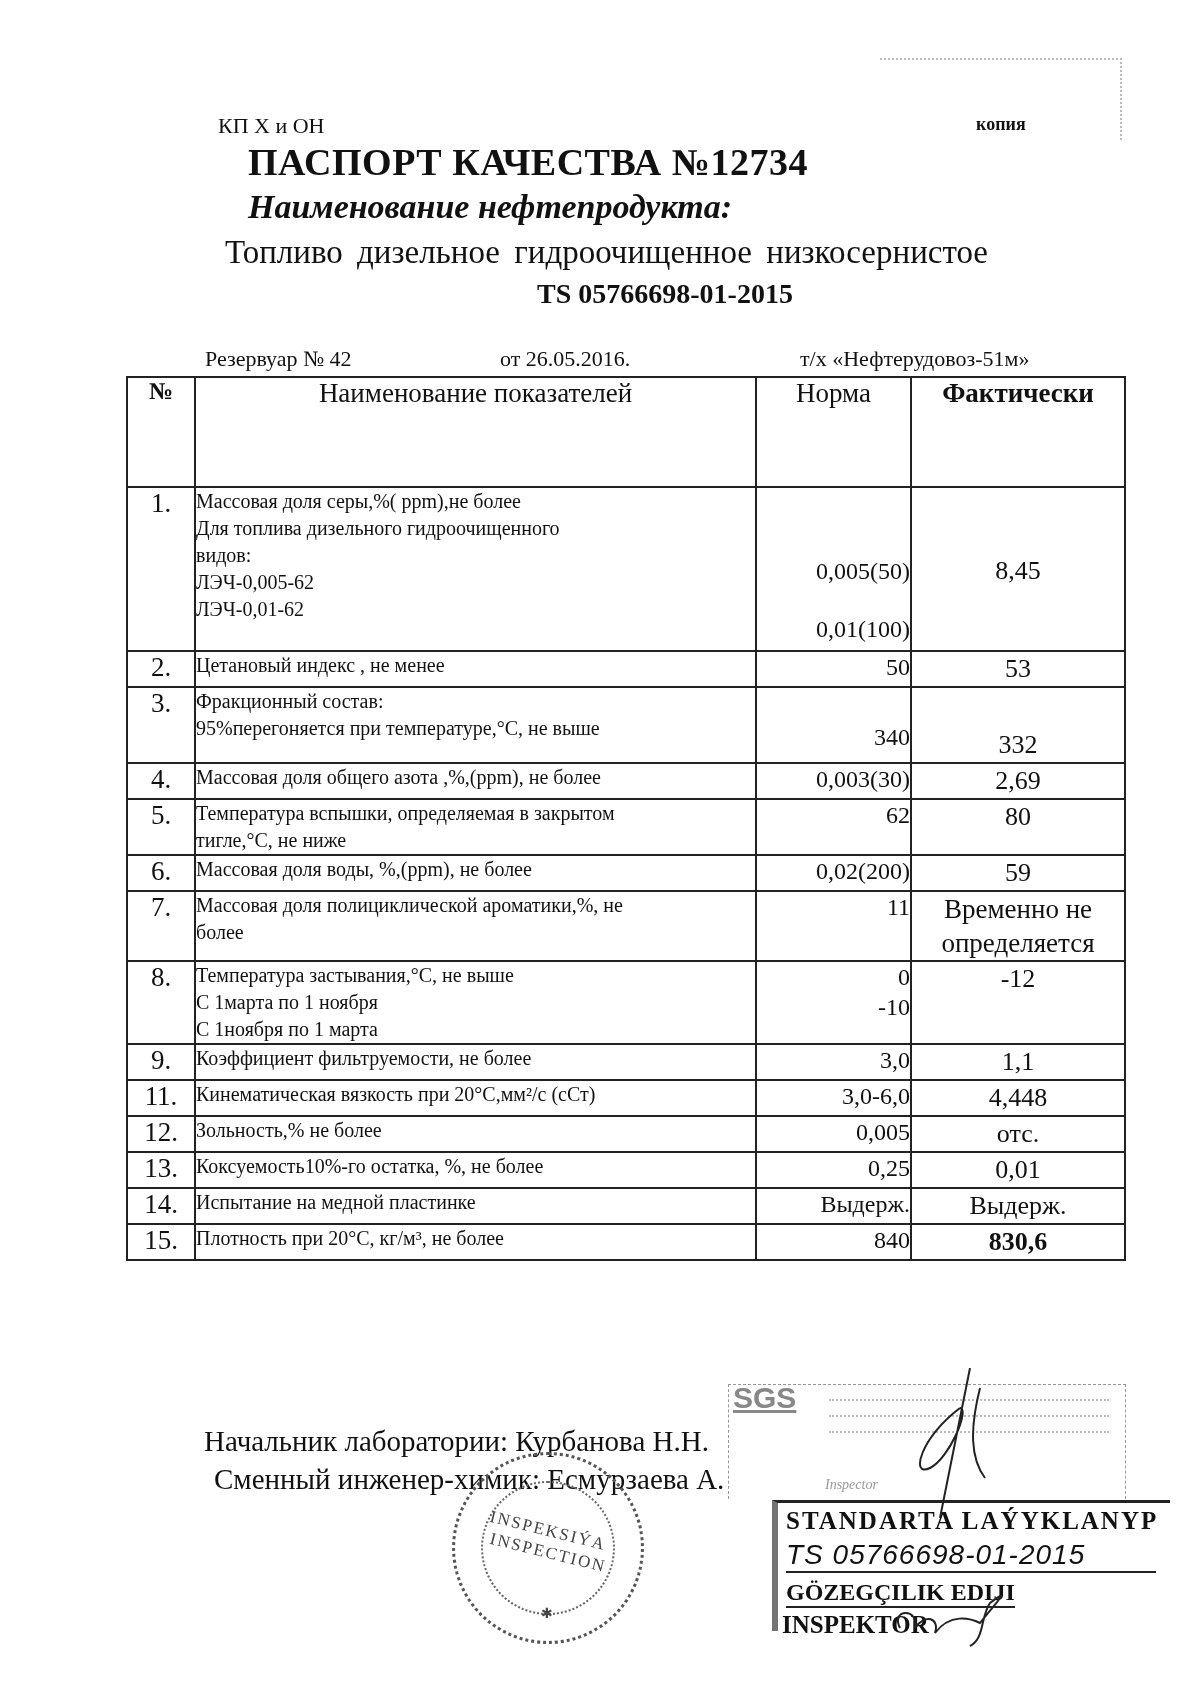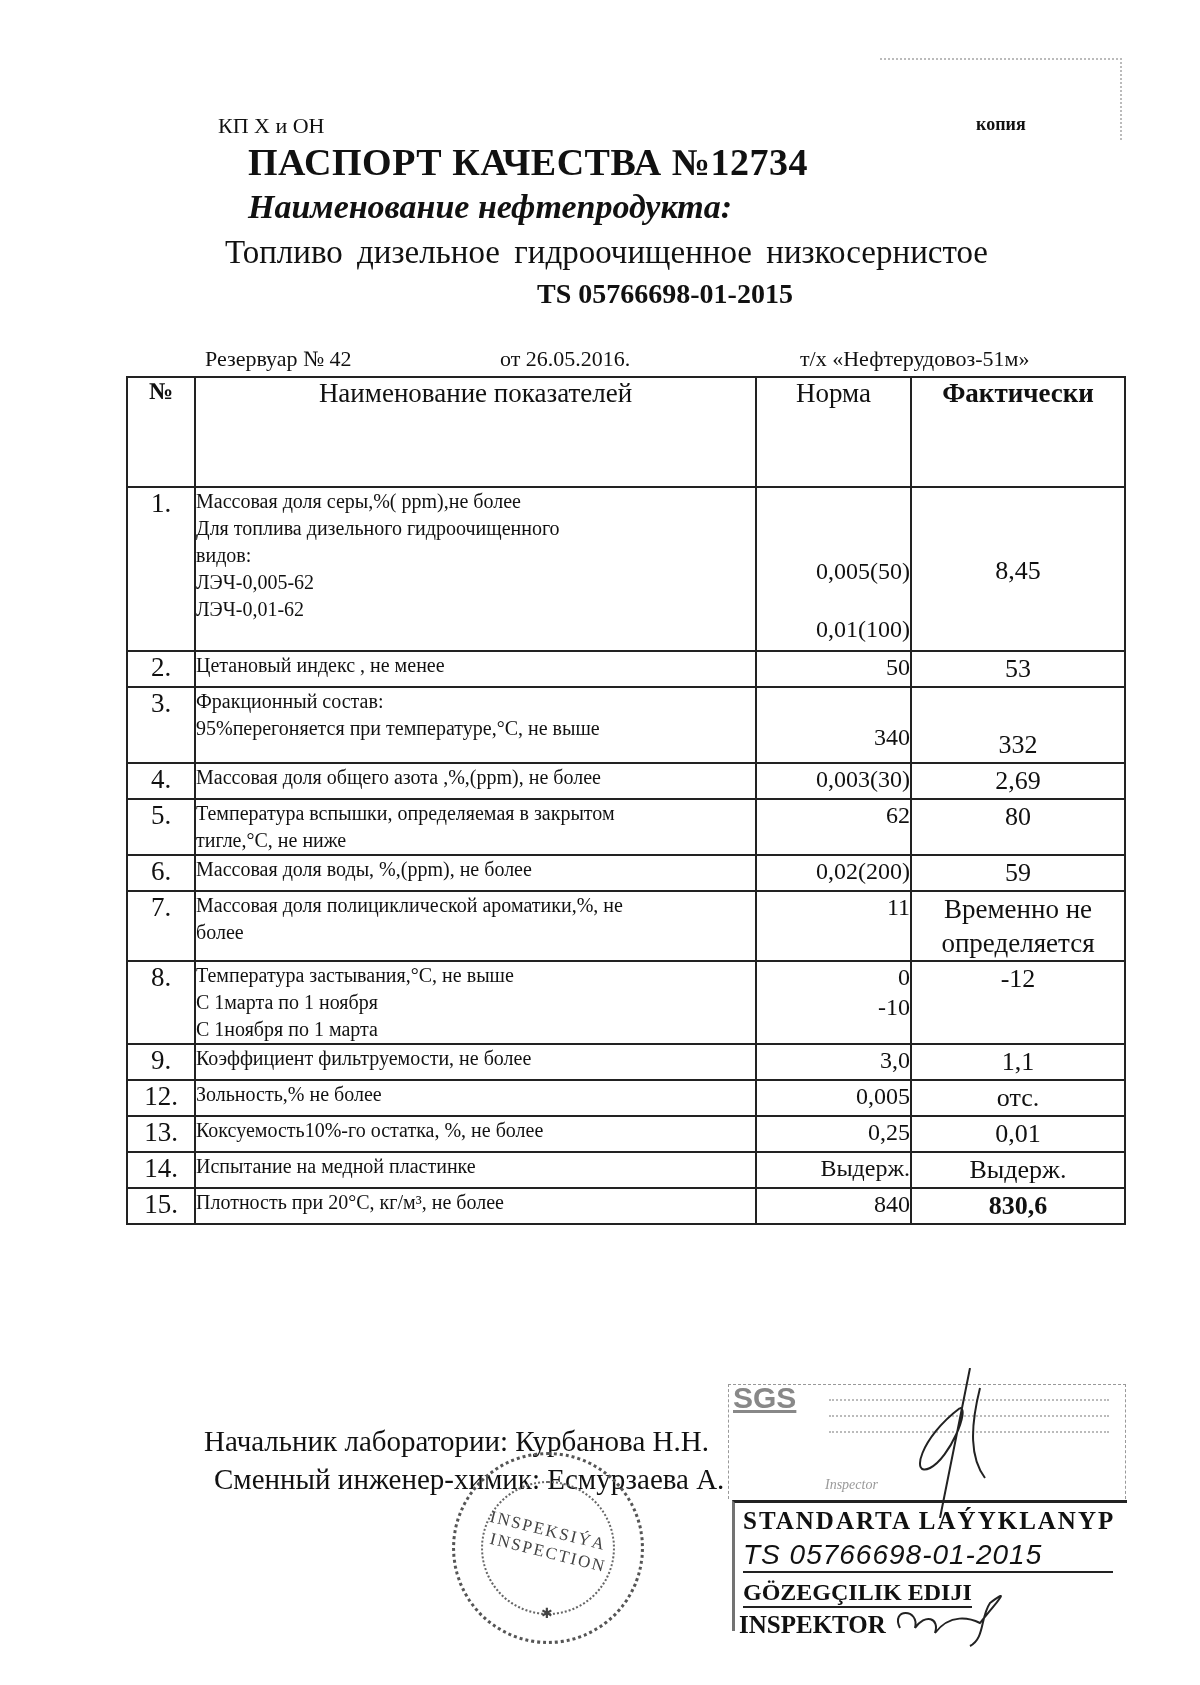--- a/index.html
+++ b/index.html
@@ -98,22 +98,22 @@
   .sgs-logo {
     position: absolute; left: 4px; top: -4px; font-size: 30px; font-weight: bold; color: #888;
     font-family: "Liberation Sans", sans-serif; text-decoration: underline;
   }
   .sgs-fine { position: absolute; left: 100px; top: 14px; width: 280px; }
   .sgs-fine span { display: block; height: 3px; border-top: 2px dotted #bbb; margin-bottom: 11px; }
   .sgs-inspector { position: absolute; left: 96px; top: 92px; font-size: 14px; color: #999; font-style: italic; }
 
   .sig-1 { left: 900px; top: 1368px; }
   .std-stamp {
-    left: 732px; top: 1500px; width: 392px; height: 128px;
-    border-top: 3px solid #222; border-left: 3px solid #737373;
+    left: 772px; top: 1500px; width: 392px; height: 128px;
+    border-top: 3px solid #222; border-left: 6px solid #737373;
   }
   .std-l1 {
     position: absolute; left: 8px; top: 4px; font-size: 25px; font-weight: bold; letter-spacing: 2px;
   }
   .std-l2 {
     position: absolute; left: 8px; top: 36px; width: 370px; font-size: 28px; font-style: italic;
     border-bottom: 2px solid #222; letter-spacing: 1px; font-family: "Liberation Sans", sans-serif;
   }
   .std-l3 {
     position: absolute; left: 8px; top: 76px; font-size: 24px; font-weight: bold;
@@ -271,20 +271,32 @@
         <td class="name">
           <span class="line">Коэффициент фильтруемости, не более</span>
         </td>
         <td class="norm">
           <span class="line norm-a">3,0</span>
         </td>
         <td class="act">
           <span class="line">1,1</span>
         </td>
       </tr>
+      <tr class="r11">
+        <td class="num">11.</td>
+        <td class="name">
+          <span class="line">Кинематическая вязкость при 20°С,мм²/с (сСт)</span>
+        </td>
+        <td class="norm">
+          <span class="line norm-a">3,0-6,0</span>
+        </td>
+        <td class="act">
+          <span class="line">4,448</span>
+        </td>
+      </tr>
       <tr class="r12">
         <td class="num">12.</td>
         <td class="name">
           <span class="line">Зольность,% не более</span>
         </td>
         <td class="norm">
           <span class="line norm-a">0,005</span>
         </td>
         <td class="act">
           <span class="line">отс.</span>

